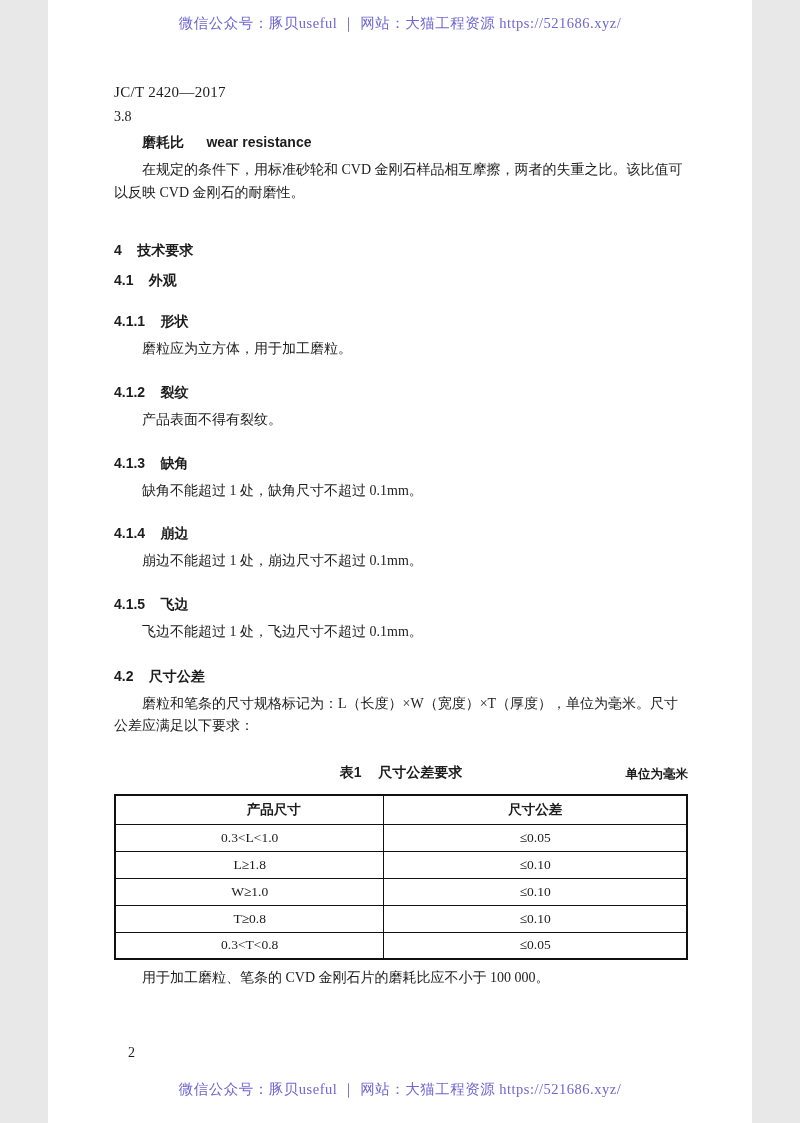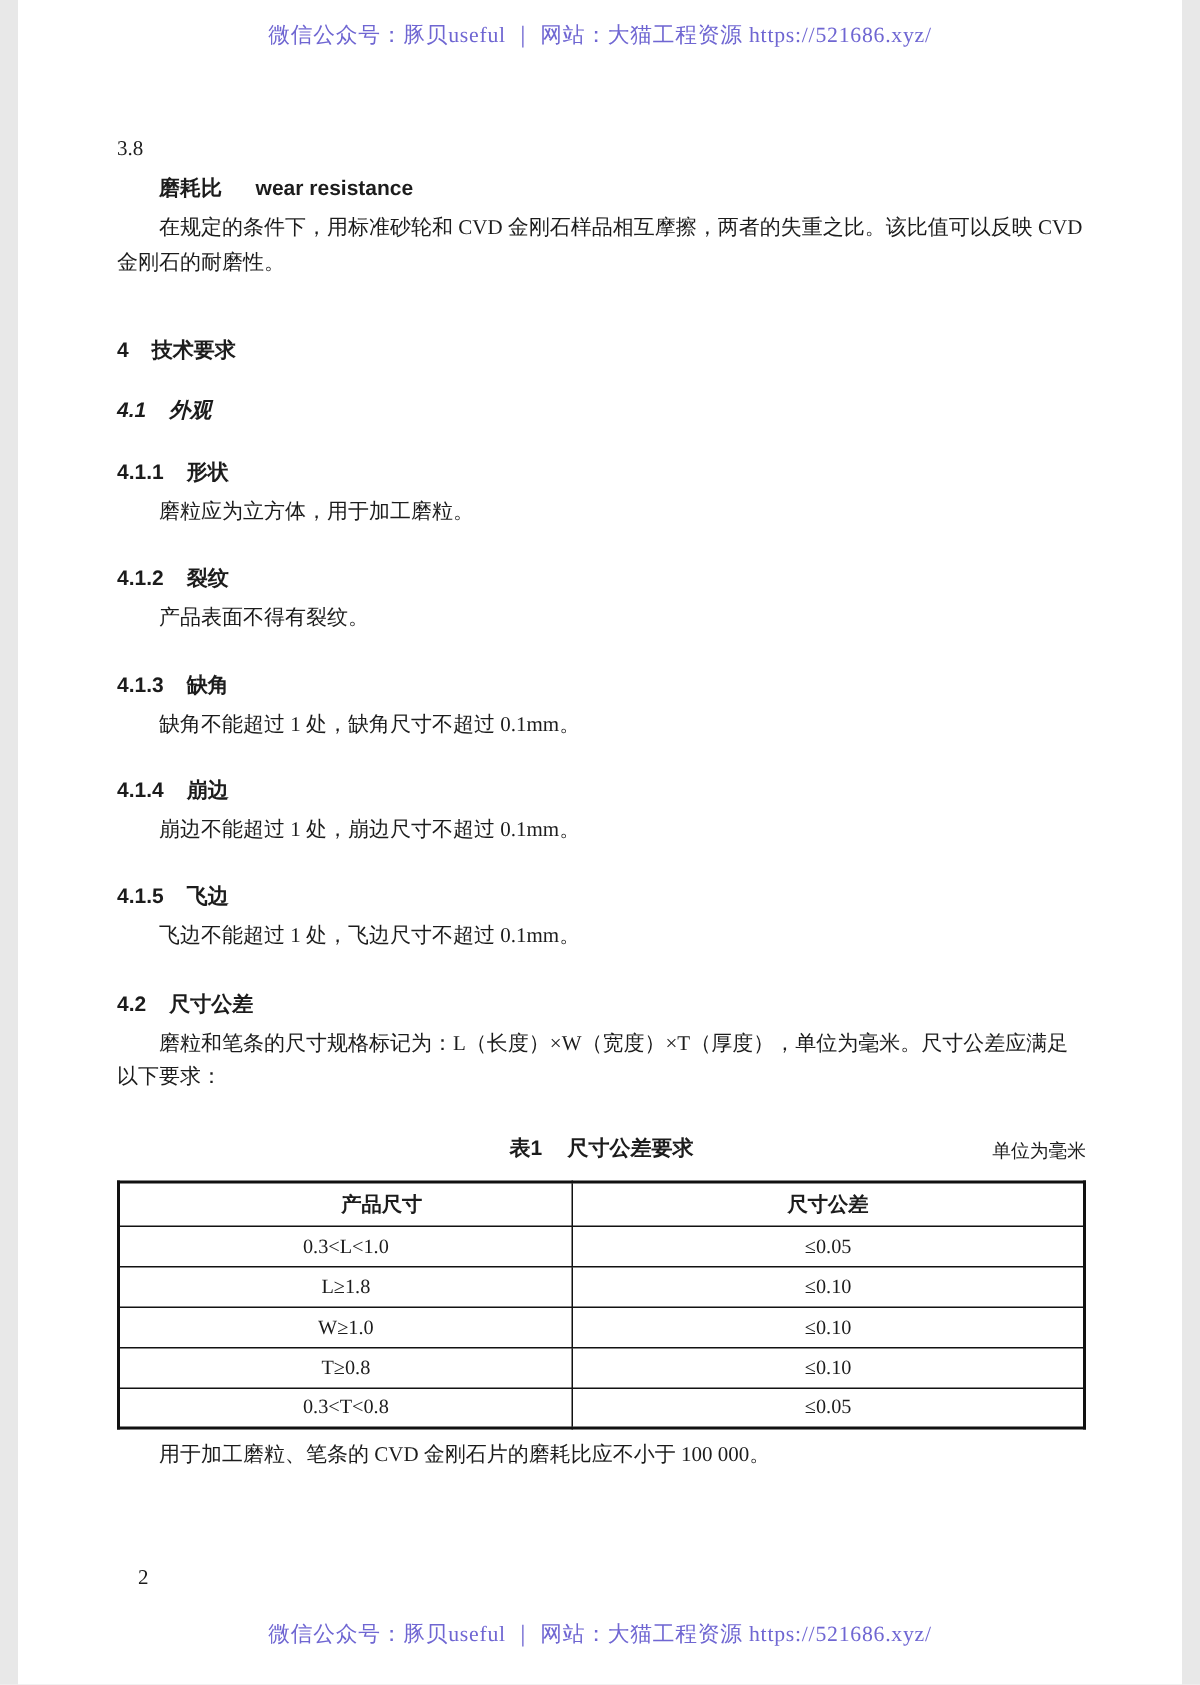--- a/index.html
+++ b/index.html
@@ -1,19 +1,19 @@
 <!DOCTYPE html>
 <html><head>
 <meta charset="utf-8">
 <style>
   * { margin: 0; padding: 0; box-sizing: border-box; }
   html, body { background: #e8e8e8; }
   .page {
     position: relative;
-    width: 776px;
+    width: 704px;
     height: 1123px;
     margin: 0 auto;
     background: #ffffff;
     font-family: "Liberation Serif", "DejaVu Serif", serif;
     color: #1c1c1c;
     font-size: 14px;
     overflow: hidden;
   }
   .watermark {
     width: 100%;
@@ -50,41 +50,41 @@
     line-height: 1.62;
     font-size: 14px;
   }
   .heading {
     font-family: "Liberation Sans", "DejaVu Sans", sans-serif;
     font-weight: bold;
     font-size: 14px;
   }
   .heading .num { margin-right: 1.1em; font-weight: bold; }
   .h-l1 { margin-top: 38px; }
-  .h-l2 { margin-top: 22px; font-style: italic; }
+  .h-l2 { margin-top: 12px; }
   .h-l3 { margin-top: 23px; }
   .h-42 { margin-top: 24px; }
   .h-43 { margin-top: 22px; }
   .table-caption-row {
     margin-top: 26px;
     position: relative;
     text-align: center;
   }
   .table-caption {
     font-family: "Liberation Sans", "DejaVu Sans", sans-serif;
     font-weight: bold;
     font-size: 14px;
   }
   .table-caption .gap { display: inline-block; width: 1.2em; }
   .table-unit {
     position: absolute;
     right: 0;
     top: 2px;
     font-size: 12.5px;
-    font-weight: normal;
+    font-weight: bold;
   }
   table.spec {
     margin-top: 12px;
     width: 100%;
     border-collapse: collapse;
     border: 2px solid #111;
   }
   table.spec td, table.spec th {
     border: 1px solid #111;
     height: 27px;
@@ -109,20 +109,21 @@
 </style>
 </head>
 <body>
 
 <div class="page">
 
   <div class="watermark top">微信公众号：豚贝useful ｜ 网站：大猫工程资源 https://521686.xyz/</div>
 
   <div class="content">
 
+    <div class="doc-number">JC/T 2420—2017</div>
 
     <div class="clause-solo-num">3.8</div>
     <div class="term-heading">
       <span>磨耗比</span><span class="en">wear resistance</span>
     </div>
     <div class="para">在规定的条件下，用标准砂轮和 CVD 金刚石样品相互摩擦，两者的失重之比。该比值可以反映 CVD 金刚石的耐磨性。</div>
 
     <div class="heading h-l1">
       <span class="num">4</span><span>技术要求</span>
     </div>

